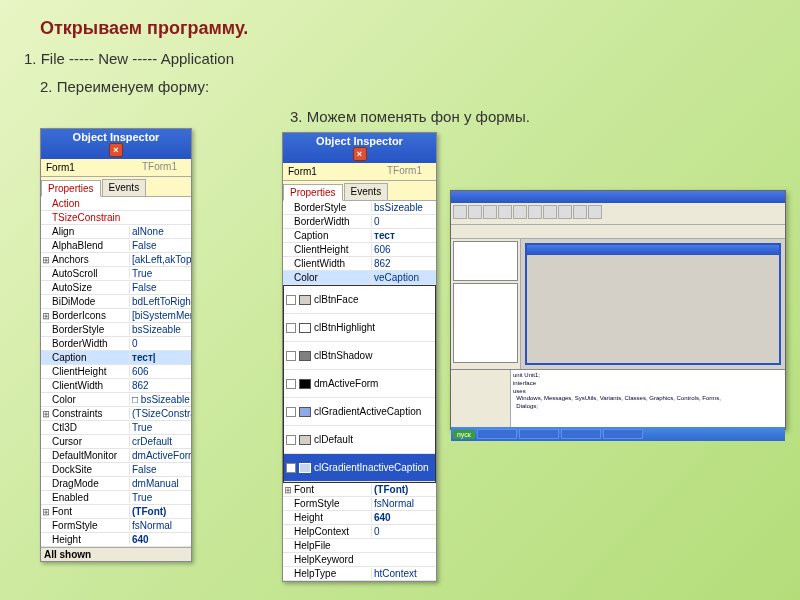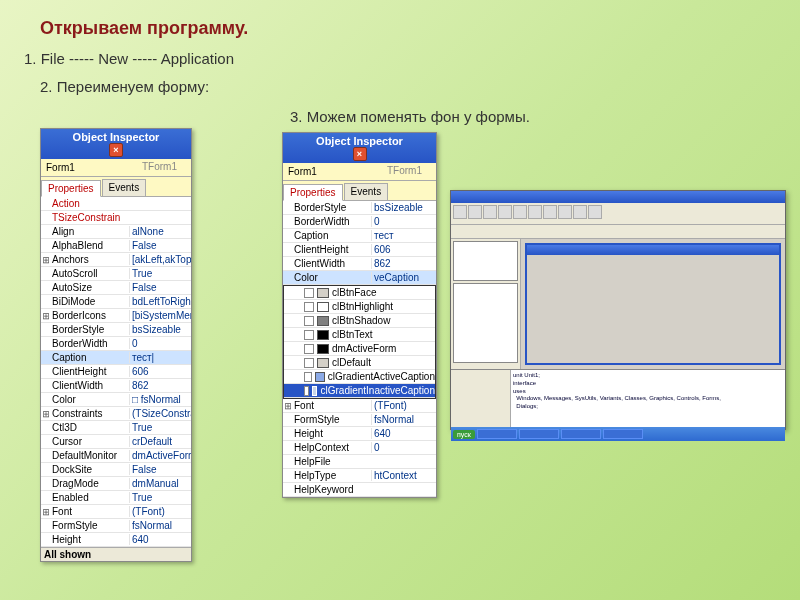--- a/index.html
+++ b/index.html
@@ -33,29 +33,29 @@
   .combo span:first-child { flex:1; padding:1px 3px; }
   .combo span:nth-child(2) { color:#888; padding-right:12px; }
   .tabs { display:flex; background:#fef9c3; border-bottom:1px solid #aaa; }
   .tab { padding:2px 6px; font-size:10px; border:1px solid #aaa; border-bottom:none; background:#ece9d8; margin-right:1px; margin-top:2px; }
   .tab.active { background:#fff; color:#b00; border-bottom:1px solid #fff; position:relative; top:1px; }
   .grid { background:#fff; }
   .row { display:flex; border-bottom:1px solid #e4e4e4; font-size:10px; height:14px; align-items:center; }
   .row .exp { width:10px; text-align:center; color:#555; font-size:9px; }
   .row .name { width:78px; padding-left:1px; overflow:hidden; white-space:nowrap; }
   .row .val { flex:1; color:#003388; padding-left:2px; overflow:hidden; white-space:nowrap; border-left:1px solid #e4e4e4; }
-  .row .val.bold { font-weight:normal; }
+  .row .val.bold { font-weight:bold; }
   .row.sel { background:#cde3ff; }
   .row .name.red { color:#b00; }
   .statusbar { background:#ece9d8; border-top:1px solid #aaa; padding:1px 3px; font-size:10px;font-weight:bold; }
 
   .oi1 { top:128px; left:40px; width:152px; }
   .oi2 { top:132px; left:282px; width:155px; }
 
-  .colorrow { display:flex; align-items:center; font-size:10px; height:14px; border-bottom:1px solid #e4e4e4; padding-left:20px; }
+  .colorrow { display:flex; align-items:center; font-size:10px; height:28px; border-bottom:1px solid #e4e4e4; padding-left:2px; }
   .colorrow .chk { width:10px; height:10px; border:1px solid #888; margin-right:3px; background:#fff; }
   .swatch { width:12px; height:10px; border:1px solid #555; margin-right:3px; }
   .colorrow.sel { background:#2754c5; color:#fff; }
   .colorrow.sel .swatch { border-color:#fff; }
 
   
   .ide { position:absolute; top:190px; left:450px; width:336px; height:240px; background:#d4d0c8; border:1px solid #666; box-shadow:2px 2px 5px rgba(0,0,0,0.3); }
   .ide-menubar { background:linear-gradient(to bottom,#4a7ae5,#2754c5); height:12px; }
   .ide-tool { background:#ece9d8; height:22px; border-bottom:1px solid #aaa; display:flex; gap:1px; padding:2px; }
   .ide-tool div { width:14px; height:14px; background:#ddd; border:1px solid #aaa; }
@@ -163,21 +163,21 @@
         <span class="val">606</span>
       </div>
       <div class="row">
         <span class="exp"></span>
         <span class="name">ClientWidth</span>
         <span class="val">862</span>
       </div>
       <div class="row">
         <span class="exp"></span>
         <span class="name">Color</span>
-        <span class="val">□ fsNormal</span>
+        <span class="val">□ bsSizeable</span>
       </div>
       <div class="row">
         <span class="exp">⊞</span>
         <span class="name">Constraints</span>
         <span class="val">(TSizeConstrain</span>
       </div>
       <div class="row">
         <span class="exp"></span>
         <span class="name">Ctl3D</span>
         <span class="val">True</span>
@@ -283,37 +283,32 @@
         <span>clBtnHighlight</span>
       </div>
       <div class="colorrow">
         <span class="chk"></span>
         <span class="swatch" style="background: rgb(128, 128, 128);"></span>
         <span>clBtnShadow</span>
       </div>
       <div class="colorrow">
         <span class="chk"></span>
         <span class="swatch" style="background: rgb(0, 0, 0);"></span>
-        <span>clBtnText</span>
-      </div>
-      <div class="colorrow">
-        <span class="chk"></span>
-        <span class="swatch" style="background: rgb(0, 0, 0);"></span>
         <span>dmActiveForm</span>
+      </div>
+      <div class="colorrow">
+        <span class="chk"></span>
+        <span class="swatch" style="background: rgb(140, 170, 230);"></span>
+        <span>clGradientActiveCaption</span>
       </div>
       <div class="colorrow">
         <span class="chk"></span>
         <span class="swatch" style="background: rgb(212, 208, 200);"></span>
         <span>clDefault</span>
       </div>
-      <div class="colorrow">
-        <span class="chk"></span>
-        <span class="swatch" style="background: rgb(140, 170, 230);"></span>
-        <span>clGradientActiveCaption</span>
-      </div>
       <div class="colorrow sel">
         <span class="chk"></span>
         <span class="swatch" style="background: rgb(200, 212, 232);"></span>
         <span>clGradientInactiveCaption</span>
       </div>
     </div>
   <div class="grid" id="grid2b">
       <div class="row">
         <span class="exp">⊞</span>
         <span class="name">Font</span>
@@ -334,27 +329,27 @@
         <span class="name">HelpContext</span>
         <span class="val">0</span>
       </div>
       <div class="row">
         <span class="exp"></span>
         <span class="name">HelpFile</span>
         <span class="val"></span>
       </div>
       <div class="row">
         <span class="exp"></span>
+        <span class="name">HelpKeyword</span>
+        <span class="val"></span>
+      </div>
+      <div class="row">
+        <span class="exp"></span>
         <span class="name">HelpType</span>
         <span class="val">htContext</span>
-      </div>
-      <div class="row">
-        <span class="exp"></span>
-        <span class="name">HelpKeyword</span>
-        <span class="val"></span>
       </div>
     </div>
 </div>
 
 <div class="ide">
   <div class="ide-menubar"></div>
   <div class="ide-tool">
     <div></div>
       <div></div>
       <div></div>

